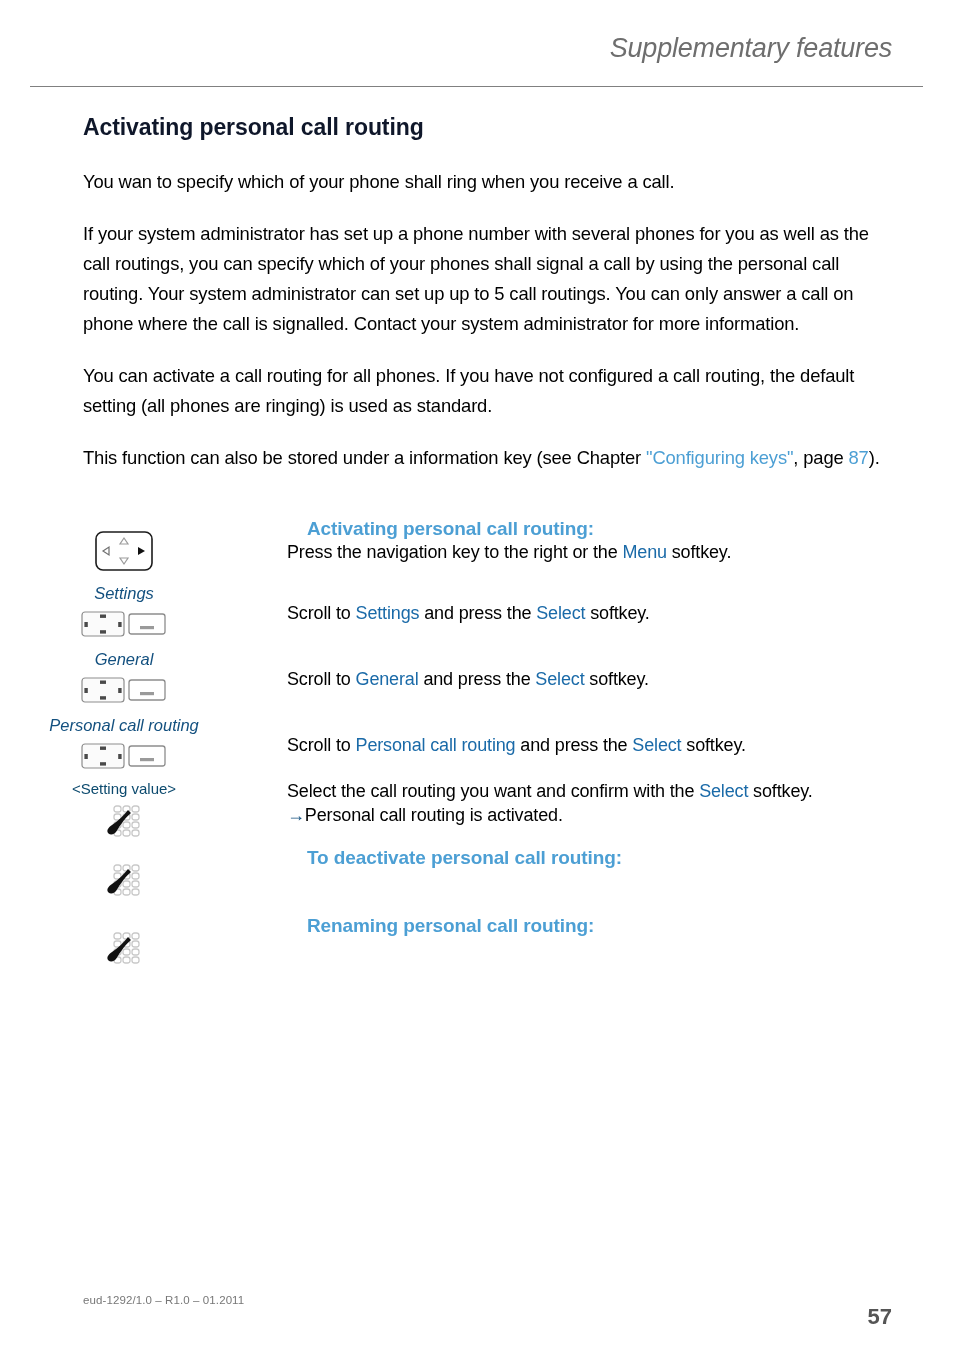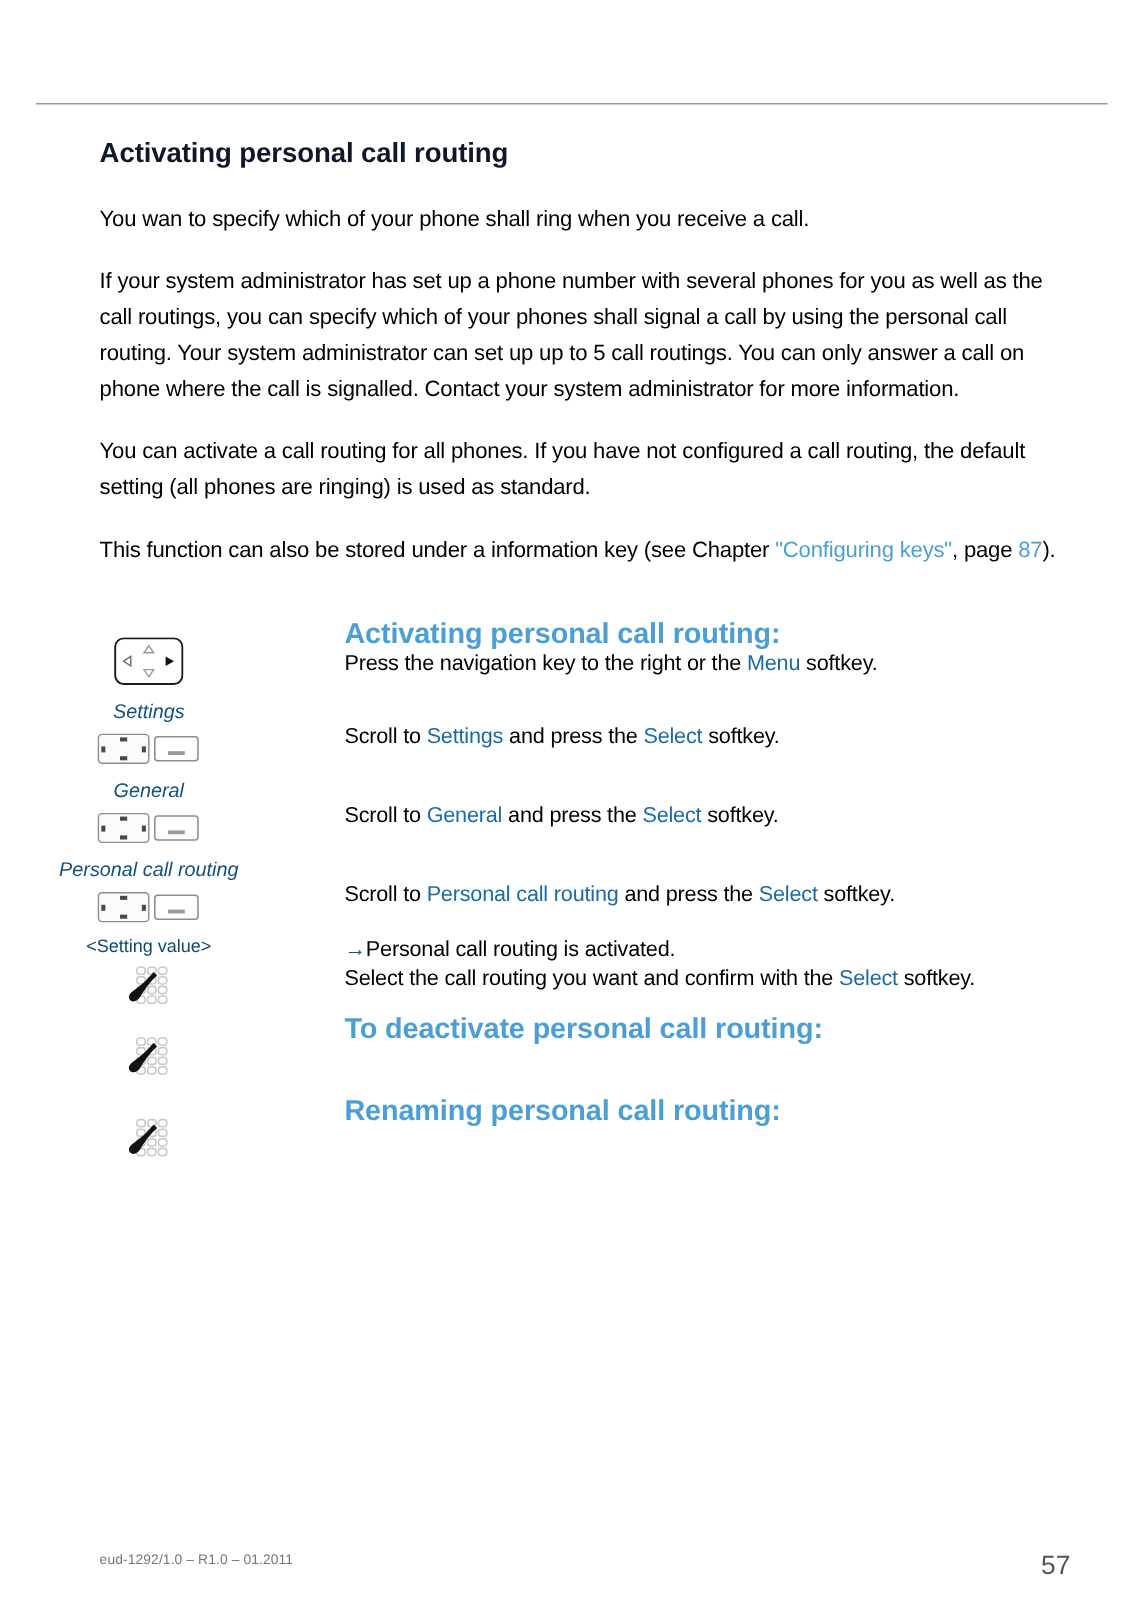--- a/index.html
+++ b/index.html
@@ -121,25 +121,26 @@
   }
 
   .step-right {
     position: absolute;
     left: 287px;
     top: 0;
     width: 640px;
   }
 
   .step-heading {
-    font-size: 24px;
+    font-size: 19px;
     font-weight: bold;
     color: #4c9fd4;
     line-height: 23px;
     letter-spacing: -0.1px;
+    margin-left: 20px;
   }
 
   .step-text {
     font-size: 18px;
     line-height: 24px;
     color: #000000;
     letter-spacing: -0.15px;
   }
 
   .mi {   
@@ -163,33 +164,34 @@
     left: 83px;
     top: 6px;
     font-size: 11.5px;
     color: #777777;
     letter-spacing: 0.1px;
     white-space: nowrap;
   }
   #footer-page {
     position: absolute;
     right: 62px;
-    top: 4px;
+    top: 16px;
     font-size: 22px;
-    font-weight: normal;
+    font-weight: bold;
     color: #555555;
   }
 
   
   svg { display: inline-block; vertical-align: top; }
 </style>
 </head>
 <body>
 
 <div id="page-header">
+  <div id="header-title">Supplementary features</div>
   <div id="header-rule"></div>
 </div>
 
 <div id="content">
 
   <h1 id="section-title">Activating personal call routing</h1>
 
   <p class="para">You wan to specify which of your phone shall ring when you receive a call.</p>
   <p class="para">If your system administrator has set up a phone number with several phones for you as well as the call routings, you can specify which of your phones shall signal a call by using the personal call routing. Your system administrator can set up up to 5 call routings. You can only answer a call on phone where the call is signalled. Contact your system administrator for more information.</p>
   <p class="para">You can activate a call routing for all phones. If you have not configured a call routing, the default setting (all phones are ringing) is used as standard.</p>
@@ -301,24 +303,24 @@
             <rect x="28" y="18" width="7" height="6" rx="2.5"></rect>
             <rect x="10" y="26" width="7" height="6" rx="2.5"></rect>
             <rect x="19" y="26" width="7" height="6" rx="2.5"></rect>
             <rect x="28" y="26" width="7" height="6" rx="2.5"></rect>
           </g>
           <path d="M24 6 C20 11 14 17 8 21 C4 23.5 2 27 4.5 29.5 C7 32 11 30 13 26.5 C17 20 22 13 27 9 Z" fill="#111111"></path>
         </svg>
       </div>
     </div>
     <div class="step-right" style="top:0px;">
+      <div class="step-text">
+        <span>Select the call routing you want and confirm with the </span><span class="mi">Select</span><span> softkey.</span>
+      </div>
       <div class="step-text"><span class="arrow">→</span><span>Personal call routing is activated.</span></div>
-      <div class="step-text">
-        <span>Select the call routing you want and confirm with the </span><span class="mi">Select</span><span> softkey.</span>
-      </div>
     </div>
   </div>
 
   <div class="step-row" style="top:329px;">
     <div class="step-left">
       <div class="icon-wrap" style="top:17px;">
         <svg width="40" height="34" viewBox="0 0 40 34">
           <g fill="none" stroke="#c9c9c9" stroke-width="1.3">
             <rect x="10" y="2" width="7" height="6" rx="2.5"></rect>
             <rect x="19" y="2" width="7" height="6" rx="2.5"></rect>

